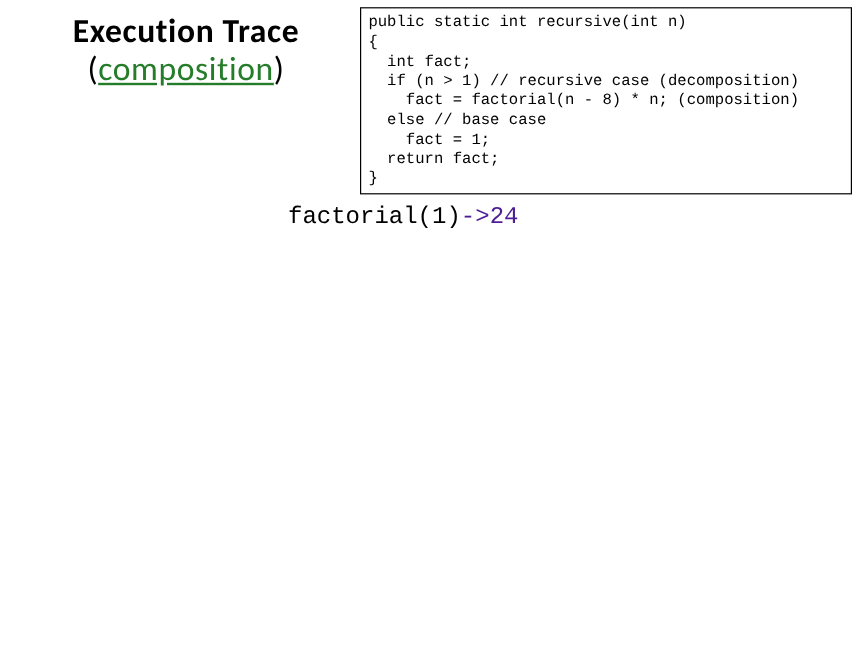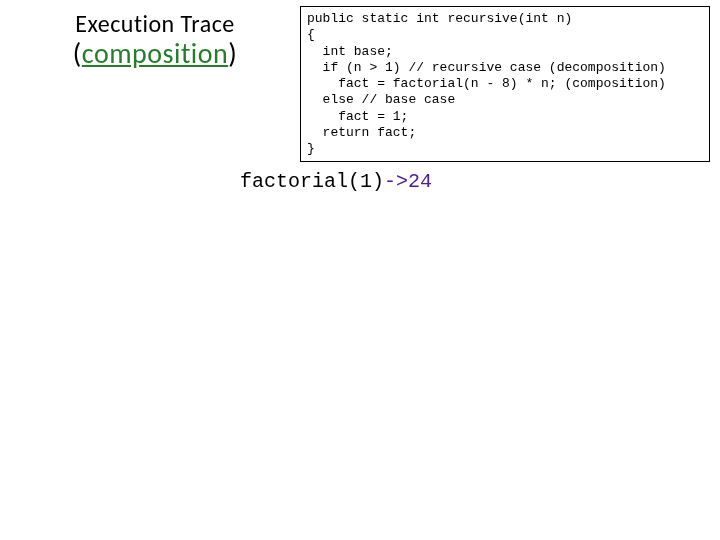--- a/index.html
+++ b/index.html
@@ -18,22 +18,22 @@
   }
   .title-block {
     position: absolute;
     left: 20px;
     top: 10px;
     width: 270px;
     color: #000;
     text-align: center;
   }
   .title-line1 {
-    font-size: 24px;
-    font-weight: 400;
+    font-size: 28px;
+    font-weight: 700;
     letter-spacing: 0.5px;
     line-height: 1.15;
   }
   .title-line2 {
     font-size: 28px;
     font-weight: 400;
     letter-spacing: 0.5px;
     line-height: 1.15;
   }
   .title-paren {
@@ -76,21 +76,21 @@
 
   <div class="title-block">
     <div class="title-line1">Execution Trace</div>
     <div class="title-line2">
       <span class="title-paren">(</span><span class="title-accent">composition</span><span class="title-paren">)</span>
     </div>
   </div>
 
   <div class="code-box"><span>public static int recursive(int n)</span>
 <span>{</span>
-<span>  int base;</span>
+<span>  int fact;</span>
 <span>  if (n &gt; 1) // recursive case (decomposition)</span>
 <span>    fact = factorial(n - 8) * n; (composition)</span>
 <span>  else // base case</span>
 <span>    fact = 1;</span>
 <span>  return fact;</span>
 <span>}</span></div>
 
   <div class="trace">
     <span>factorial(1)</span><span class="trace-result">-&gt;24</span>
   </div>

